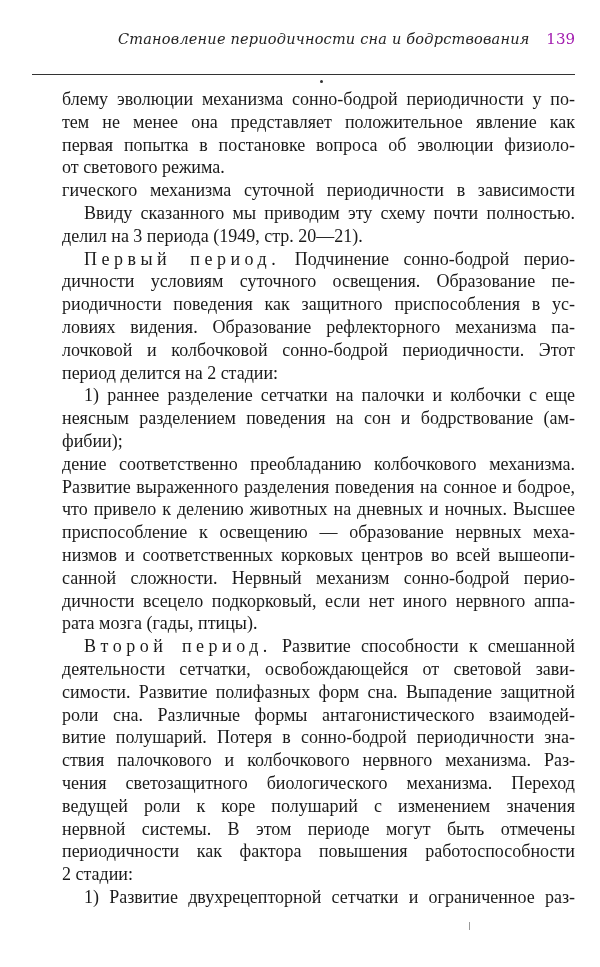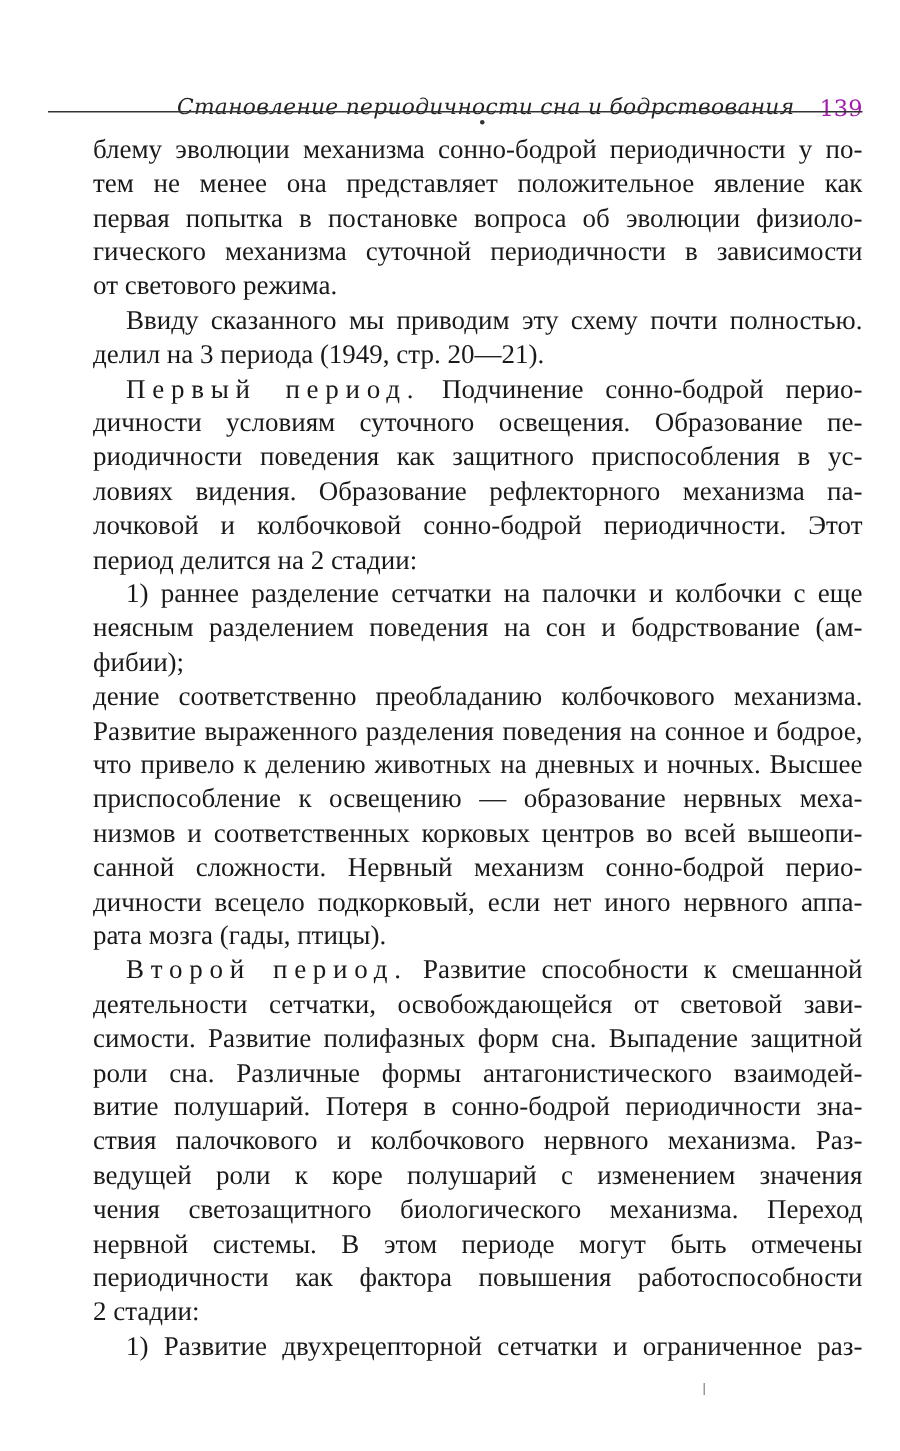--- a/index.html
+++ b/index.html
@@ -1,18 +1,18 @@
 <!DOCTYPE html>
 <html><head>
 <meta charset="utf-8">
 <style>
   html, body { margin: 0; padding: 0; background: #ffffff; }
   body { width: 600px; height: 967px; position: relative; overflow: hidden; color: #1a1a1a; }
   .header {
-    position: absolute; left: 32px; top: 62px; width: 543px; height: 22px;
+    position: absolute; left: 32px; top: 29px; width: 543px; height: 22px;
     font-family: "DejaVu Serif", serif;
   }
   .running-title {
     position: absolute; left: 86px; top: 2px;
     font-style: italic; font-size: 14.5px; letter-spacing: 0.2px; color: #222;
   }
   .page-number {
     position: absolute; right: 0px; top: 1px;
     font-size: 15px; color: #a21caf;
   }
@@ -50,22 +50,22 @@
   </div>
   <div class="rule"></div>
   <div class="dot"></div>
 
   <div class="body-text">
 
     <div>
       <span class="line">блему эволюции механизма сонно-бодрой периодичности у по-</span>
       <span class="line">тем не менее она представляет положительное явление как</span>
       <span class="line">первая попытка в постановке вопроса об эволюции физиоло-</span>
+      <span class="line last">от светового режима.</span>
       <span class="line">гического механизма суточной периодичности в зависимости</span>
-      <span class="line last">от светового режима.</span>
     </div>
 
     <div>
       <span class="line indent">Ввиду сказанного мы приводим эту схему почти полностью.</span>
       <span class="line last">делил на 3 периода (1949, стр. 20—21).</span>
     </div>
 
     <div>
       <span class="line indent"><span class="spaced">Первый период.</span> <span>Подчинение сонно-бодрой перио-</span></span>
       <span class="line">дичности условиям суточного освещения. Образование пе-</span>
@@ -92,22 +92,22 @@
       <span class="line last">рата мозга (гады, птицы).</span>
     </div>
 
     <div>
       <span class="line indent"><span class="spaced">Второй период.</span> <span>Развитие способности к смешанной</span></span>
       <span class="line">деятельности сетчатки, освобождающейся от световой зави-</span>
       <span class="line">симости. Развитие полифазных форм сна. Выпадение защитной</span>
       <span class="line">роли сна. Различные формы антагонистического взаимодей-</span>
       <span class="line">витие полушарий. Потеря в сонно-бодрой периодичности зна-</span>
       <span class="line">ствия палочкового и колбочкового нервного механизма. Раз-</span>
+      <span class="line">чения светозащитного биологического механизма. Переход</span>
       <span class="line">ведущей роли к коре полушарий с изменением значения</span>
-      <span class="line">чения светозащитного биологического механизма. Переход</span>
       <span class="line">нервной системы. В этом периоде могут быть отмечены</span>
       <span class="line">периодичности как фактора повышения работоспособности</span>
       <span class="line last">2 стадии:</span>
     </div>
 
     <div>
       <span class="line indent">1) Развитие двухрецепторной сетчатки и ограниченное раз-</span>
 
     </div>
   </div>

